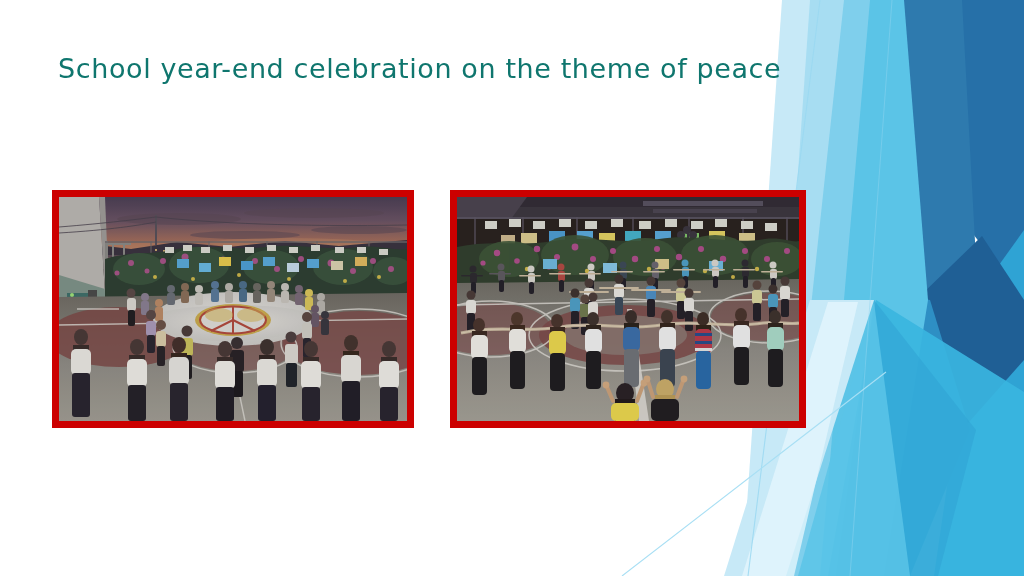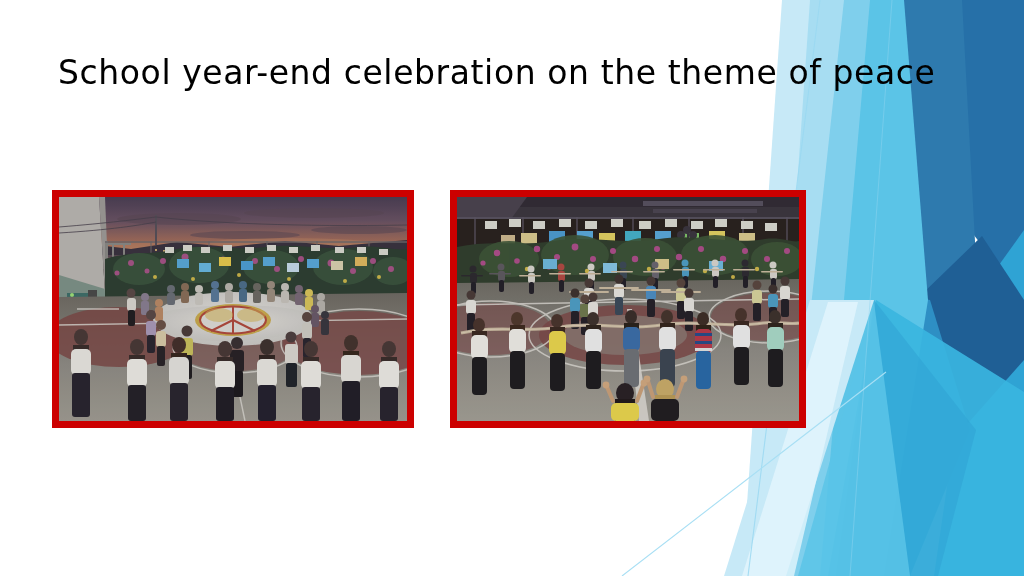--- a/index.html
+++ b/index.html
@@ -32,24 +32,24 @@
     pointer-events: none;
   }
   .decor svg { display: block; width: 100%; height: 100%; }
 
   
   .slide-title {
     position: absolute;
     left: 58px;
     top: 52px;
     width: 700px;
-    font-size: 33px;
+    font-size: 27px;
     font-weight: 400;
     letter-spacing: 0.6px;
-    color: #000000;
+    color: #0f766e;
     white-space: nowrap;
     line-height: 1.25;
     font-family: "DejaVu Sans", sans-serif;
   }
 
   
   .photo-frame {
     position: absolute;
     border: 7px solid #CC0000;
     box-sizing: border-box;

